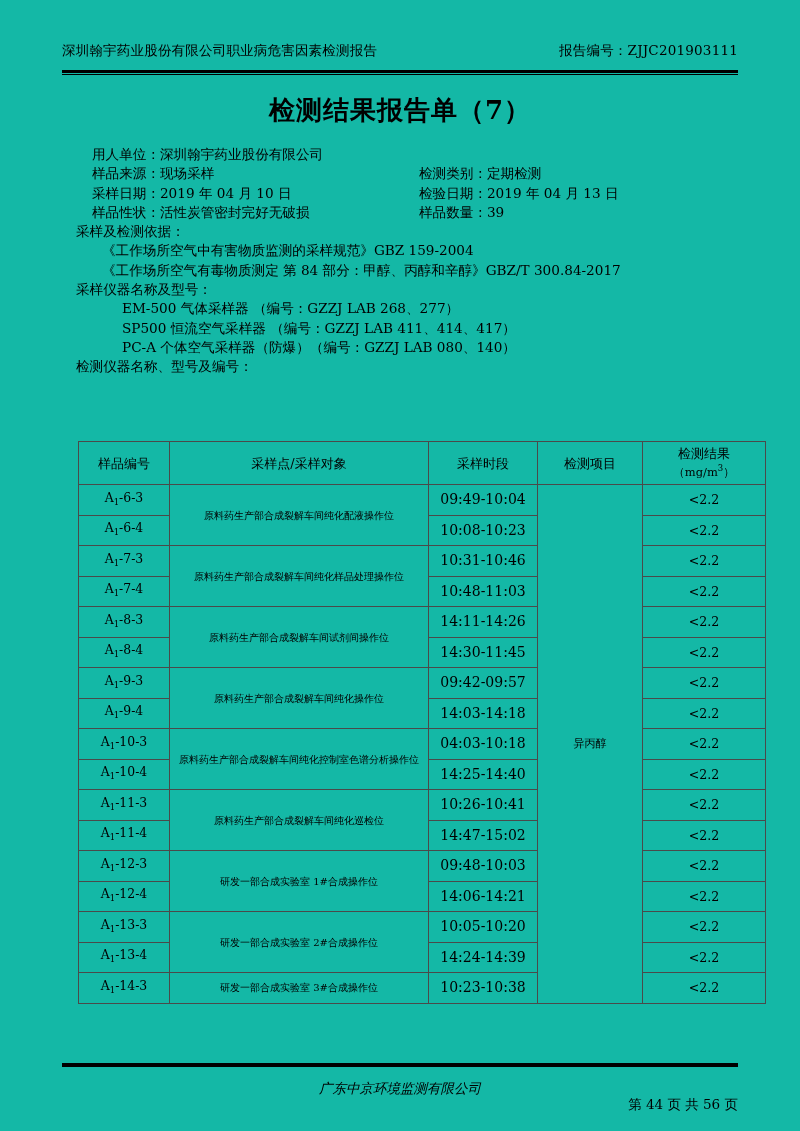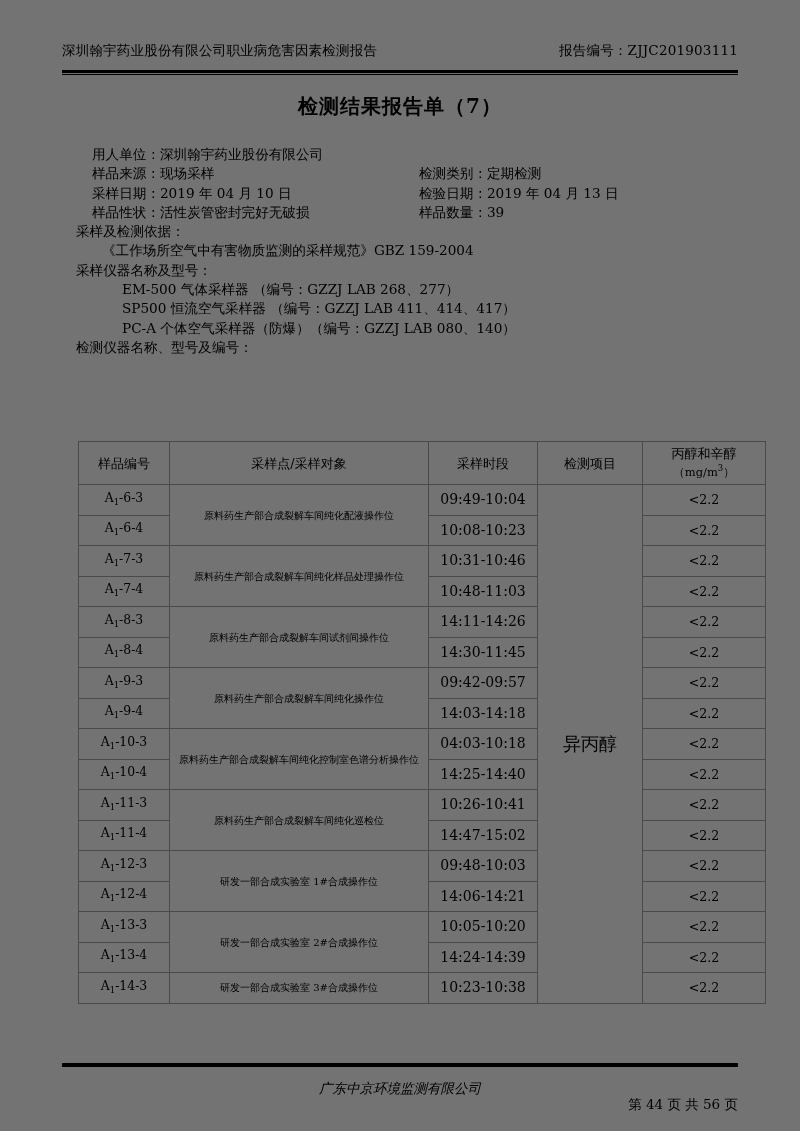--- a/index.html
+++ b/index.html
@@ -4,21 +4,21 @@
 <style>
   html, body {
     margin: 0;
     padding: 0;
     background: #f0f0f0;
   }
   .page {
     position: relative;
     width: 800px;
     height: 1131px;
-    background: #737373;
+    background: #14b8a6;
     margin: 0 auto;
     font-family: "DejaVu Serif", "Liberation Serif", serif;
     color: #000000;
     overflow: hidden;
     box-sizing: border-box;
   }
 
   
   .doc-header {
     position: absolute;
@@ -45,21 +45,21 @@
     padding-bottom: 1px;
   }
 
   
   .doc-title {
     position: absolute;
     left: 0;
     top: 93px;
     width: 800px;
     text-align: center;
-    font-size: 20px;
+    font-size: 26px;
     font-weight: bold;
     letter-spacing: 1px;
   }
 
   
   .info-block {
     position: absolute;
     left: 76px;
     top: 145px;
     width: 664px;
@@ -115,21 +115,21 @@
   }
   .col-id    { width: 86px; }
   .col-point { width: 254px; }
   .col-time  { width: 104px; }
   .col-item  { width: 100px; }
   .col-res   { width: 118px; }
 
   .cell-point { font-size: 10px; line-height: 16px; }
   .cell-time  { font-size: 14px; }
   .cell-res   { font-size: 12.6px; }
-  .cell-item  { font-size: 18px; }
+  .cell-item  { font-size: 11px; }
   .unit-sub { font-size: 11.5px; }
   sup { font-size: 8.5px; vertical-align: super; }
   sub { font-size: 8.5px; vertical-align: sub; }
 
   
   .footer-rule {
     position: absolute;
     left: 62px;
     top: 1063px;
     width: 676px;
@@ -187,38 +187,39 @@
       <span class="col-right"><span>检验日期：</span><span>2019 年 04 月 13 日</span></span>
     </div>
 
     <div class="info-row">
       <span class="col-left"><span>样品性状：</span><span>活性炭管密封完好无破损</span></span>
       <span class="col-right"><span>样品数量：</span><span>39</span></span>
     </div>
 
     <div class="info-line">采样及检测依据：</div>
     <div class="info-line indent1">《工作场所空气中有害物质监测的采样规范》GBZ 159-2004</div>
+    <div class="info-line indent1">《工作场所空气有毒物质测定 第 84 部分：甲醇、丙醇和辛醇》GBZ/T 300.84-2017</div>
 
     <div class="info-line">采样仪器名称及型号：</div>
     <div class="info-line indent2">EM-500 气体采样器 （编号：GZZJ LAB 268、277）</div>
     <div class="info-line indent2">SP500 恒流空气采样器 （编号：GZZJ LAB 411、414、417）</div>
     <div class="info-line indent2">PC-A 个体空气采样器（防爆）（编号：GZZJ LAB 080、140）</div>
 
     <div class="info-line">检测仪器名称、型号及编号：</div>
   </div>
 
   <table class="result-table">
     <thead>
       <tr>
         <th class="col-id">样品编号</th>
         <th class="col-point">采样点/采样对象</th>
         <th class="col-time">采样时段</th>
         <th class="col-item">检测项目</th>
         <th class="col-res">
-          <span>丙醇和辛醇</span><br>
+          <span>检测结果</span><br>
           <span class="unit-sub">（mg/m<sup>3</sup>）</span>
         </th>
       </tr>
     </thead>
     <tbody id="table-body">
         <tr>
           <td class="col-id">A<sub>1</sub>-6-3</td>
           <td class="col-point cell-point" rowspan="2">原料药生产部合成裂解车间纯化配液操作位</td>
           <td class="col-time cell-time">09:49-10:04</td>
           <td class="col-item cell-item" rowspan="17">异丙醇</td>

